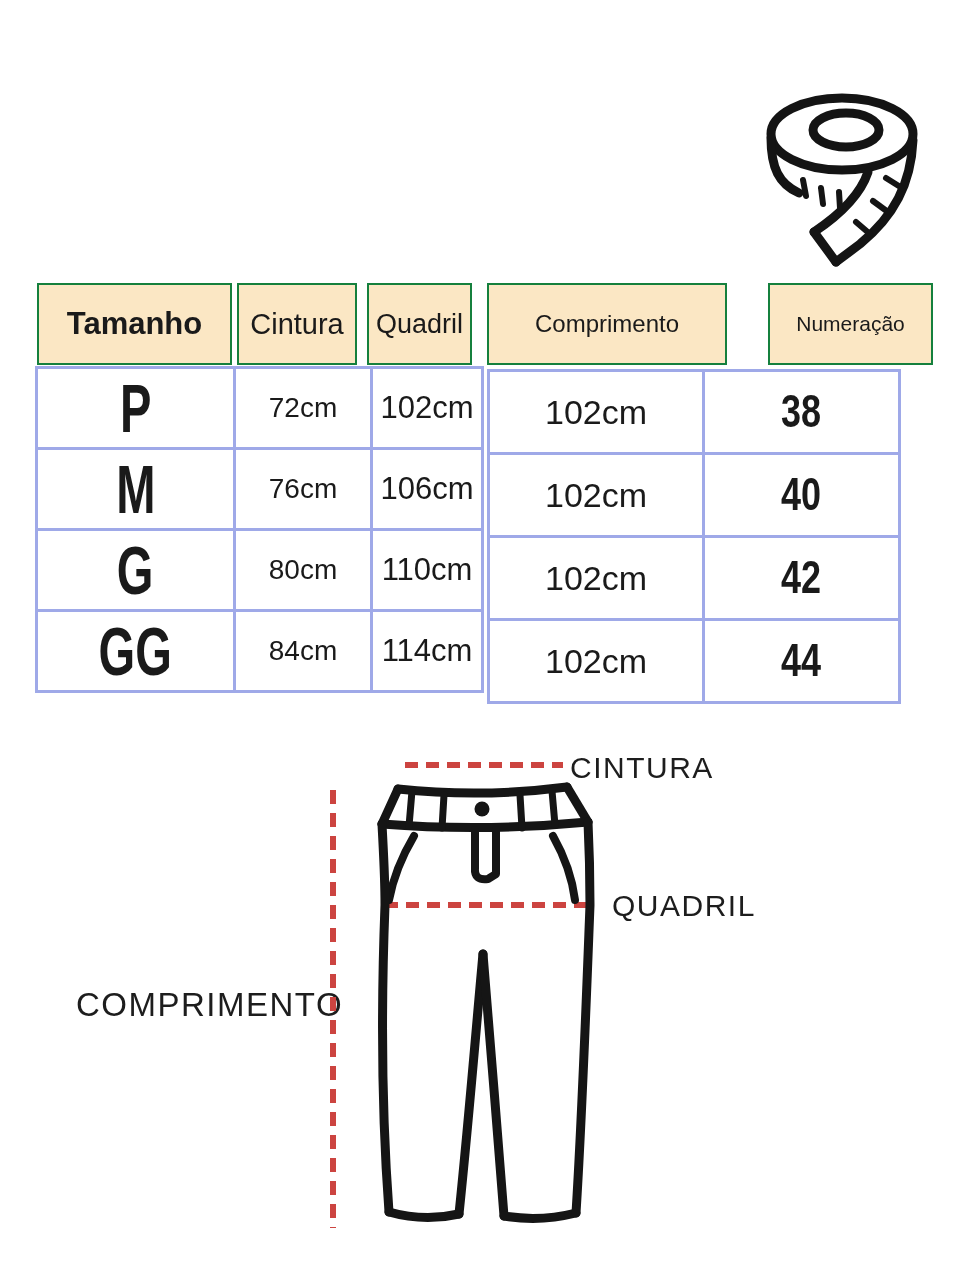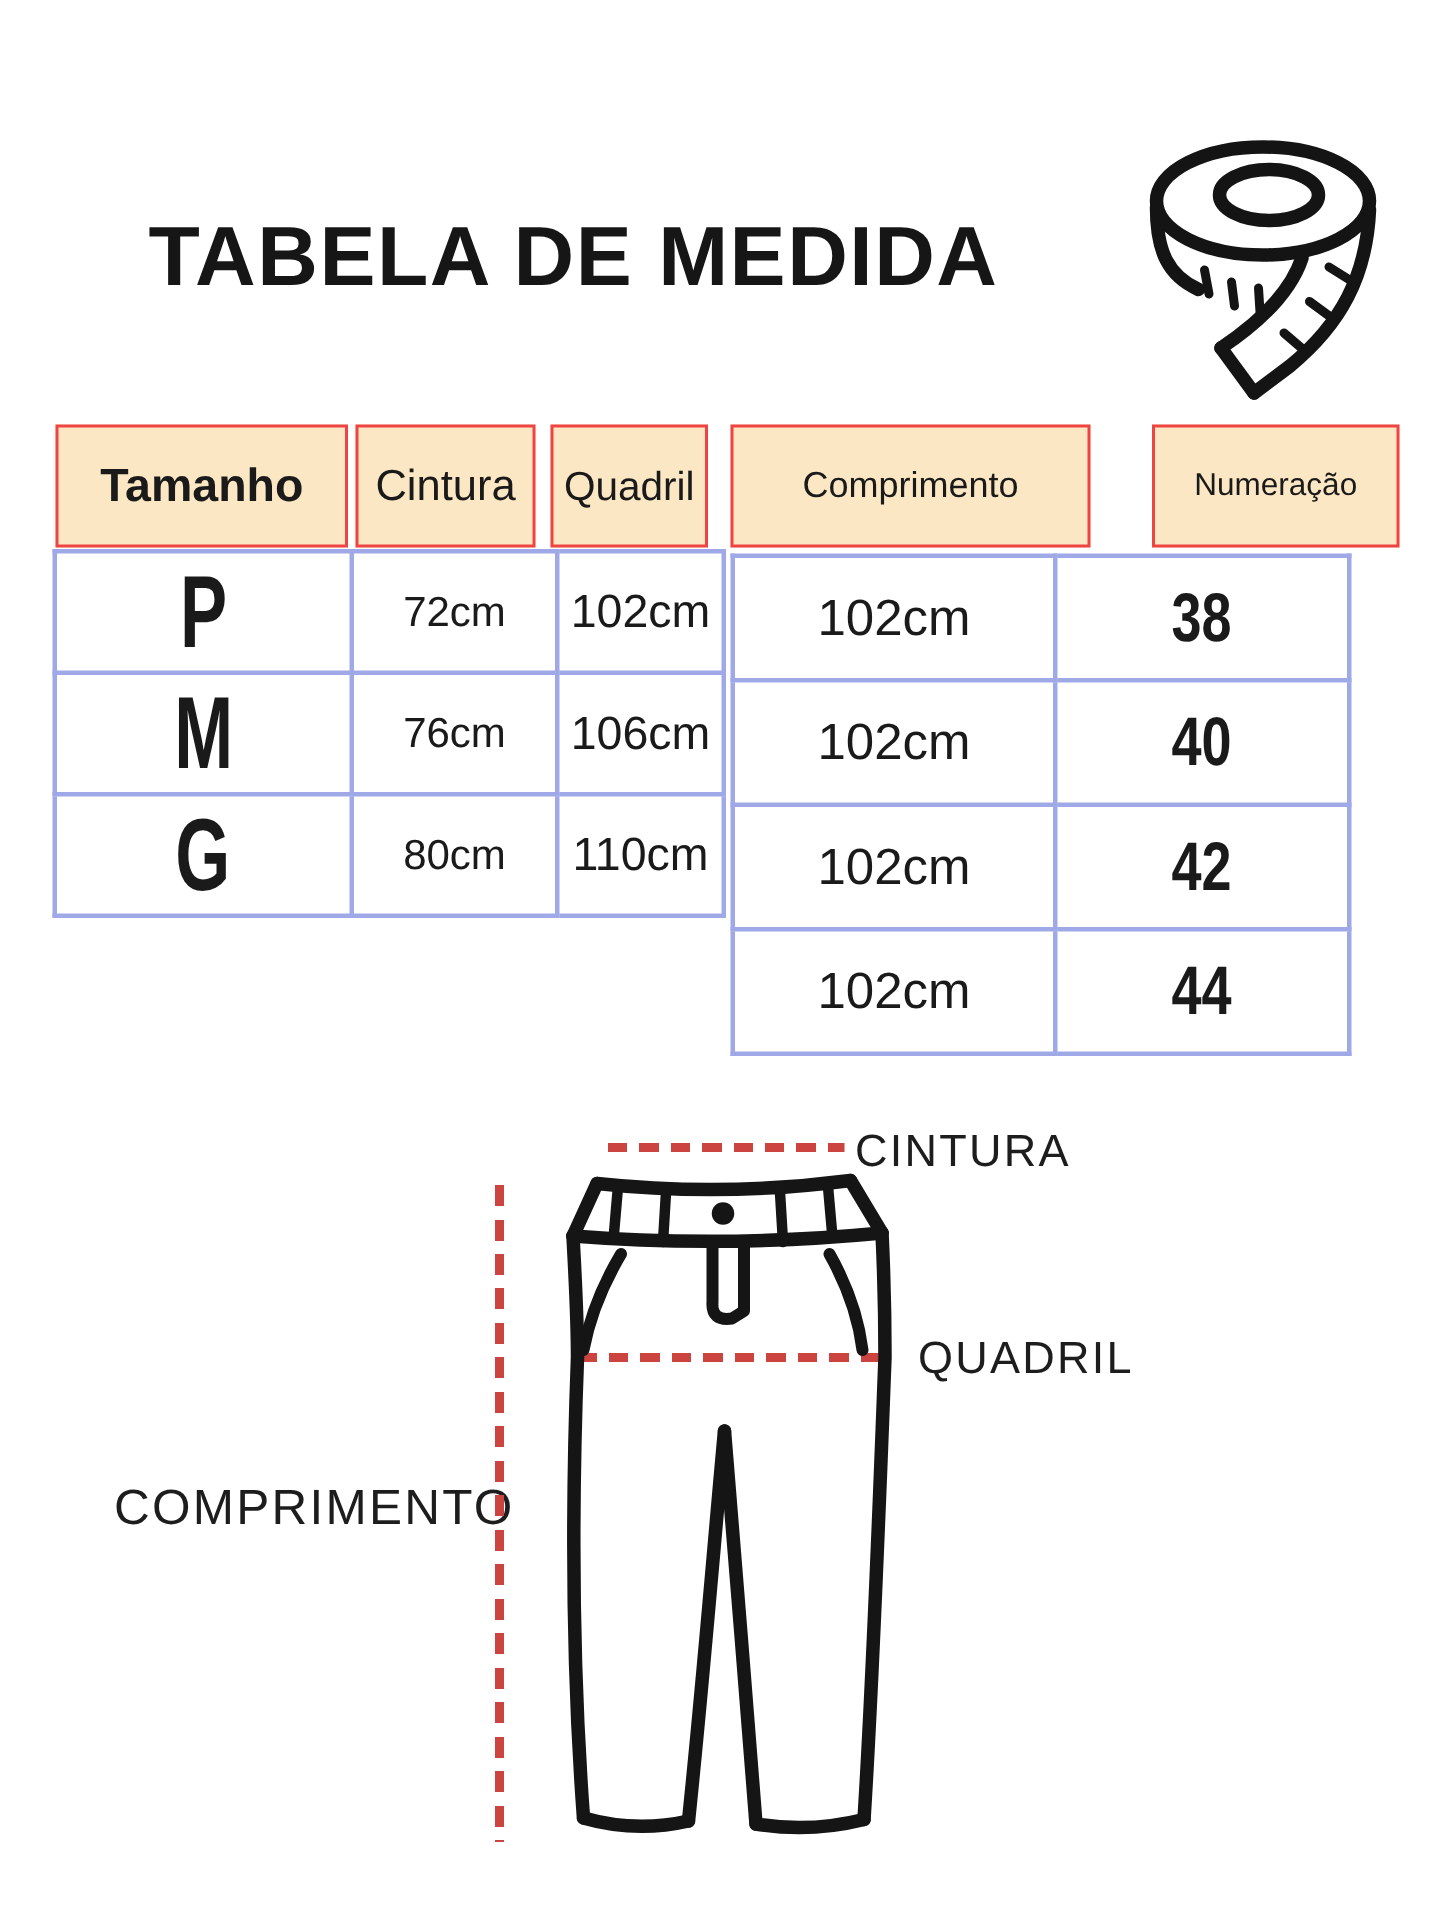--- a/index.html
+++ b/index.html
@@ -14,21 +14,21 @@
     font-size:56px;font-weight:700;letter-spacing:1px;color:#161616;white-space:nowrap;
   }
 
   
   .tape{position:absolute;left:762px;top:92px;}
   .pants{position:absolute;left:368px;top:778px;z-index:2;}
 
   
   .hcell{
     position:absolute;top:283px;height:82px;box-sizing:border-box;
-    background:#fbe7c4;border:2px solid #ef4444;
+    background:#fbe7c4;border:2px solid #15803d;
     display:flex;align-items:center;justify-content:center;white-space:nowrap;
   }
   .h1{left:37px;width:195px;font-weight:700;font-size:31px;}
   .h2{left:237px;width:120px;font-size:29px;}
   .h3{left:367px;width:105px;font-size:27px;}
   .h4{left:487px;width:240px;font-size:24px;}
   .h5{left:768px;width:165px;font-size:21px;}
 
   
   .body-table{position:absolute;border-collapse:collapse;z-index:0;}
@@ -61,21 +61,20 @@
   .diagram-label{position:absolute;font-size:30px;letter-spacing:1.5px;color:#1d1d1d;white-space:nowrap;}
   .lab-cintura{left:570px;top:751px;}
   .lab-quadril{left:612px;top:889px;}
   .lab-comprimento{left:76px;top:986px;font-size:33px;}
 </style>
 </head>
 <body>
 
 <div class="canvas">
 
-  <h1 class="title">TABELA DE MEDIDA</h1>
 
   <svg class="tape" width="160" height="178" viewBox="0 0 160 178" fill="none">
     <g stroke="#141414" stroke-width="9" stroke-linecap="round" stroke-linejoin="round">
       <ellipse cx="80" cy="42" rx="71" ry="36"></ellipse>
       <ellipse cx="84" cy="38" rx="33" ry="17"></ellipse>
       <path d="M9,46 C9,76 17,92 37,101"></path>
       <path d="M151,48 C149,92 132,124 98,152 L74,170"></path>
       <path d="M74,170 L52,140"></path>
       <path d="M52,140 C76,124 98,104 106,80"></path>
     </g>
@@ -106,20 +105,25 @@
     </tr>
     <tr>
       <td><span class="sz-text">M</span></td>
       <td>76cm</td>
       <td>106cm</td>
     </tr>
     <tr>
       <td><span class="sz-text">G</span></td>
       <td>80cm</td>
       <td>110cm</td>
+    </tr>
+    <tr>
+      <td><span class="sz-text">GG</span></td>
+      <td>84cm</td>
+      <td>114cm</td>
     </tr>
   </tbody>
     </table>
 
   <table class="body-table right-body">
     <tbody>
         <tr>
       <td>102cm</td>
       <td><span class="num-text">38</span></td>
     </tr>

